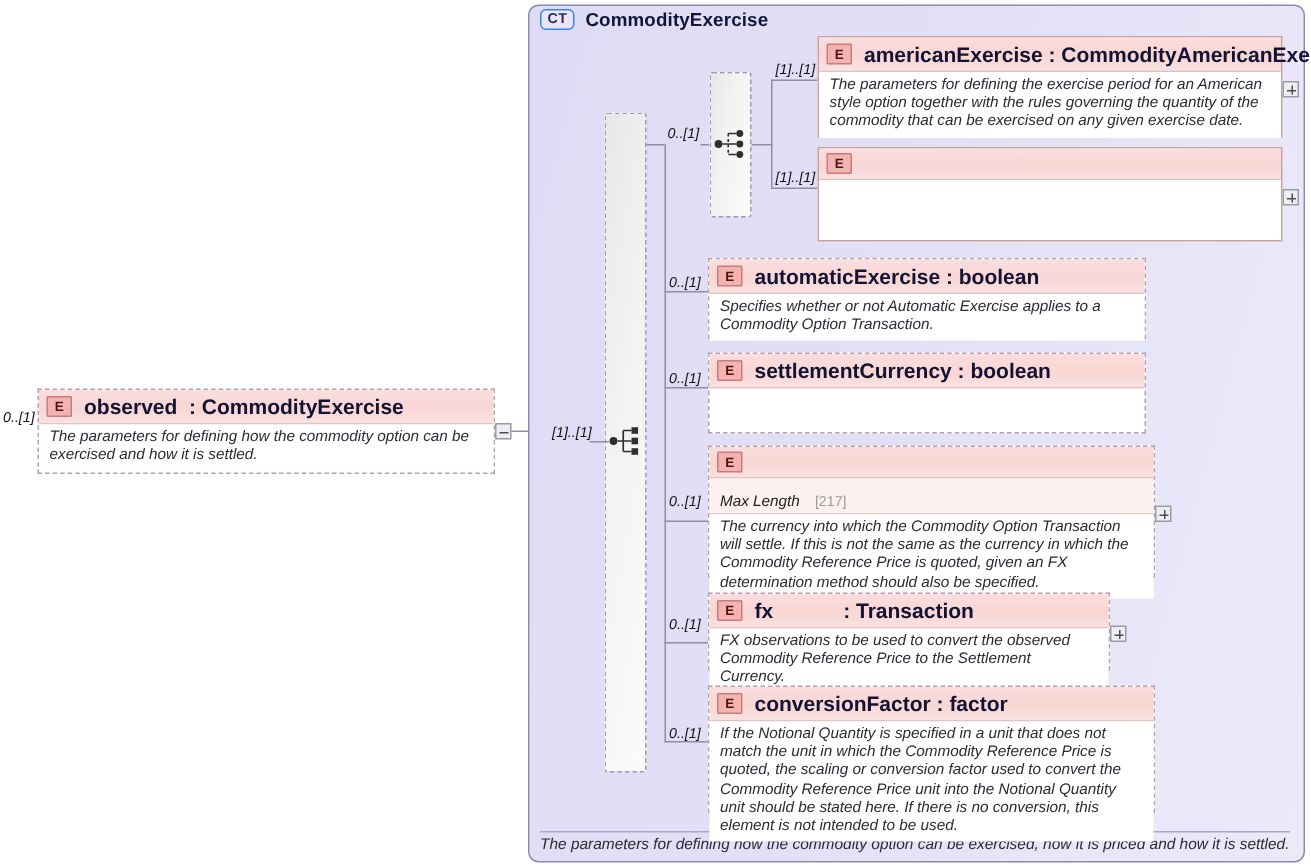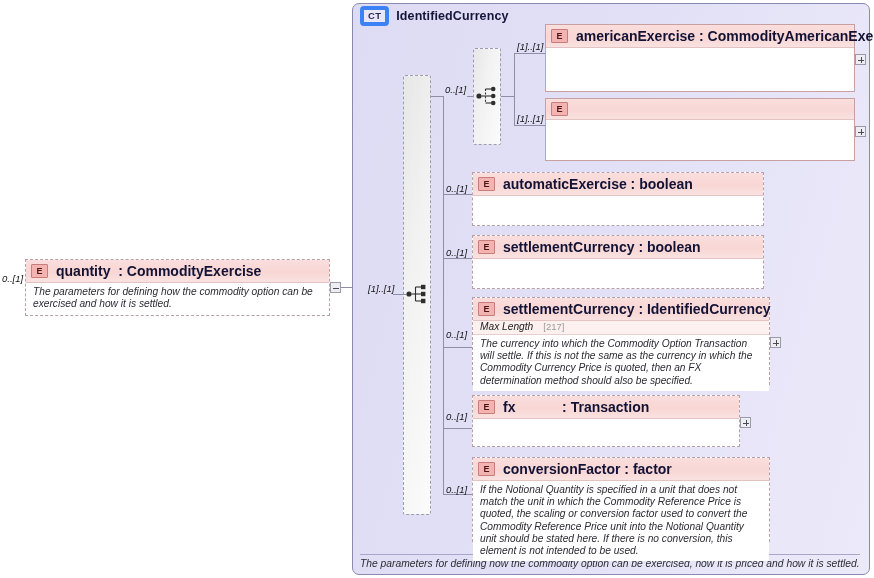--- a/index.html
+++ b/index.html
@@ -17,21 +17,21 @@
   
   #ct-container{
     left:352px;top:3px;width:518px;height:572px;
     border:1px solid #8a8ab0;
     border-radius:7px;
     background:linear-gradient(105deg,#dedbf4 0%,#e2e0f6 45%,#eceaf9 100%);
     box-sizing:border-box;
   }
   #ct-header{left:360px;top:6px;display:flex;align-items:center;gap:7px;}
   .ct-badge{
-    border:4px solid #3b82f6;border-radius:4px;
+    border:1px solid #3b82f6;border-radius:4px;
     background:#e8e6f7;
     font-size:9.5px;font-weight:bold;letter-spacing:.3px;
     padding:0px 4px 1px;color:#2a2a55;
     line-height:11px;
   }
   #ct-title{font-size:12.5px;font-weight:bold;color:#15153a;letter-spacing:.1px;}
 
   
   #ct-doc{
     left:360px;top:554px;width:500px;
@@ -58,21 +58,21 @@
     background:#f3b3b1;
     color:#4d1414;
     font-size:9px;font-weight:bold;
     width:15px;height:12px;line-height:12px;text-align:center;
     flex:0 0 auto;
     border-radius:1px;
   }
   .e-name{font-size:14px;font-weight:bold;color:#121235;white-space:pre;}
   .facet-row{
     display:flex;gap:10px;align-items:baseline;
-    padding:0 6px 2px 7px;
+    padding:10px 6px 2px 7px;
     background:#fdf1f0;
     border-bottom:1px solid #e8cfcd;
   }
   .facet-label{font-style:italic;font-size:10.2px;color:#222;}
   .facet-value{font-size:9.5px;color:#9a9a9a;}
   .e-doc{
     padding:3px 7px 4px 7px;
     font-style:italic;font-size:10.2px;line-height:12.2px;color:#2b2b33;
     background:#ffffff;
   }
@@ -112,33 +112,33 @@
   }
 </style>
 </head>
 <body>
 
 <div class="abs card" style="left:2px;top:273px;">0..[1]</div>
 
 <div class="abs elem optional" style="left:25px;top:259px;width:305px;height:57px;">
   <div class="elem-head">
     <span class="e-badge">E</span>
-    <span class="e-name">quantity  : CommodityExercise</span>
+    <span class="e-name">observed  : CommodityExercise</span>
   </div>
   <div class="e-doc">The parameters for defining how the commodity option can be exercised and how it is settled.</div>
 </div>
 
 <div class="toggle" style="left:330px;top:282px;"></div>
 <div class="abs line-h" style="left:341px;top:287px;width:12px;"></div>
 
 <div class="abs" id="ct-container"></div>
 
 <div class="abs" id="ct-header">
   <span class="ct-badge">CT</span>
-  <span id="ct-title">IdentifiedCurrency</span>
+  <span id="ct-title">CommodityExercise</span>
 </div>
 
 <div class="abs" id="ct-doc">The parameters for defining how the commodity option can be exercised, how it is priced and how it is settled.</div>
 
 <div class="abs card" style="left:368px;top:283px;">[1]..[1]</div>
 
 <div class="abs group-box" style="left:403px;top:75px;width:28px;height:440px;"></div>
 
 <svg class="abs comp-icon" style="left:406px;top:283px;" width="24" height="22" viewBox="0 0 24 22">
   <circle cx="3" cy="11" r="2.6" fill="#2e2e2e"></circle>
@@ -179,20 +179,21 @@
 <div class="abs line-h" style="left:501px;top:96px;width:13px;"></div>
 
 <div class="abs line-h" style="left:514px;top:53px;width:31px;"></div>
 <div class="abs card" style="left:517px;top:41px;">[1]..[1]</div>
 
 <div class="abs elem required" style="left:545px;top:24px;width:310px;height:68px;">
   <div class="elem-head">
     <span class="e-badge">E</span>
     <span class="e-name">americanExercise : CommodityAmericanExercise</span>
   </div>
+  <div class="e-doc">The parameters for defining the exercise period for an American style option together with the rules governing the quantity of the commodity that can be exercised on any given exercise date.</div>
 </div>
 <div class="toggle plus" style="left:855px;top:54px;"></div>
 
 <div class="abs line-h" style="left:514px;top:125px;width:31px;"></div>
 <div class="abs card" style="left:517px;top:113px;">[1]..[1]</div>
 
 <div class="abs elem required" style="left:545px;top:98px;width:310px;height:63px;">
   <div class="elem-head">
     <span class="e-badge">E</span>
   </div>
@@ -200,56 +201,57 @@
 <div class="toggle plus" style="left:855px;top:126px;"></div>
 
 <div class="abs line-h" style="left:443px;top:194px;width:29px;"></div>
 <div class="abs card" style="left:446px;top:183px;">0..[1]</div>
 
 <div class="abs elem optional" style="left:472px;top:172px;width:292px;height:54px;">
   <div class="elem-head">
     <span class="e-badge">E</span>
     <span class="e-name">automaticExercise : boolean</span>
   </div>
+  <div class="e-doc">Specifies whether or not Automatic Exercise applies to a Commodity Option Transaction.</div>
 </div>
 
 <div class="abs line-h" style="left:443px;top:258px;width:29px;"></div>
 <div class="abs card" style="left:446px;top:247px;">0..[1]</div>
 
 <div class="abs elem optional" style="left:472px;top:235px;width:292px;height:54px;">
   <div class="elem-head">
     <span class="e-badge">E</span>
     <span class="e-name">settlementCurrency : boolean</span>
   </div>
 </div>
 
 <div class="abs line-h" style="left:443px;top:347px;width:29px;"></div>
 <div class="abs card" style="left:446px;top:329px;">0..[1]</div>
 
 <div class="abs elem optional" style="left:472px;top:297px;width:298px;height:88px;">
   <div class="elem-head">
     <span class="e-badge">E</span>
-    <span class="e-name">settlementCurrency : IdentifiedCurrency</span>
   </div>
   <div class="facet-row">
     <span class="facet-label">Max Length</span>
     <span class="facet-value">[217]</span>
   </div>
-  <div class="e-doc">The currency into which the Commodity Option Transaction will settle. If this is not the same as the currency in which the Commodity Currency Price is quoted, then an FX determination method should also be specified.</div>
+  <div class="e-doc">The currency into which the Commodity Option Transaction will settle. If this is not the same as the currency in which the Commodity Reference Price is quoted, given an FX determination method should also be specified.</div>
 </div>
 <div class="toggle plus" style="left:770px;top:337px;"></div>
 
 <div class="abs line-h" style="left:443px;top:428px;width:29px;"></div>
 <div class="abs card" style="left:446px;top:411px;">0..[1]</div>
 
 <div class="abs elem optional" style="left:472px;top:395px;width:268px;height:52px;">
   <div class="elem-head">
     <span class="e-badge">E</span>
     <span class="e-name">fx            : Transaction</span>
   </div>
+  <div class="e-doc">FX observations to be used to convert the observed Commodity Reference Price to the Settlement Currency.</div>
 </div>
 <div class="toggle plus" style="left:740px;top:417px;"></div>
 
 <div class="abs line-h" style="left:443px;top:494px;width:29px;"></div>
 <div class="abs card" style="left:446px;top:484px;">0..[1]</div>
 
 <div class="abs elem optional" style="left:472px;top:457px;width:298px;height:85px;">
   <div class="elem-head">
     <span class="e-badge">E</span>
     <span class="e-name">conversionFactor : factor</span>

